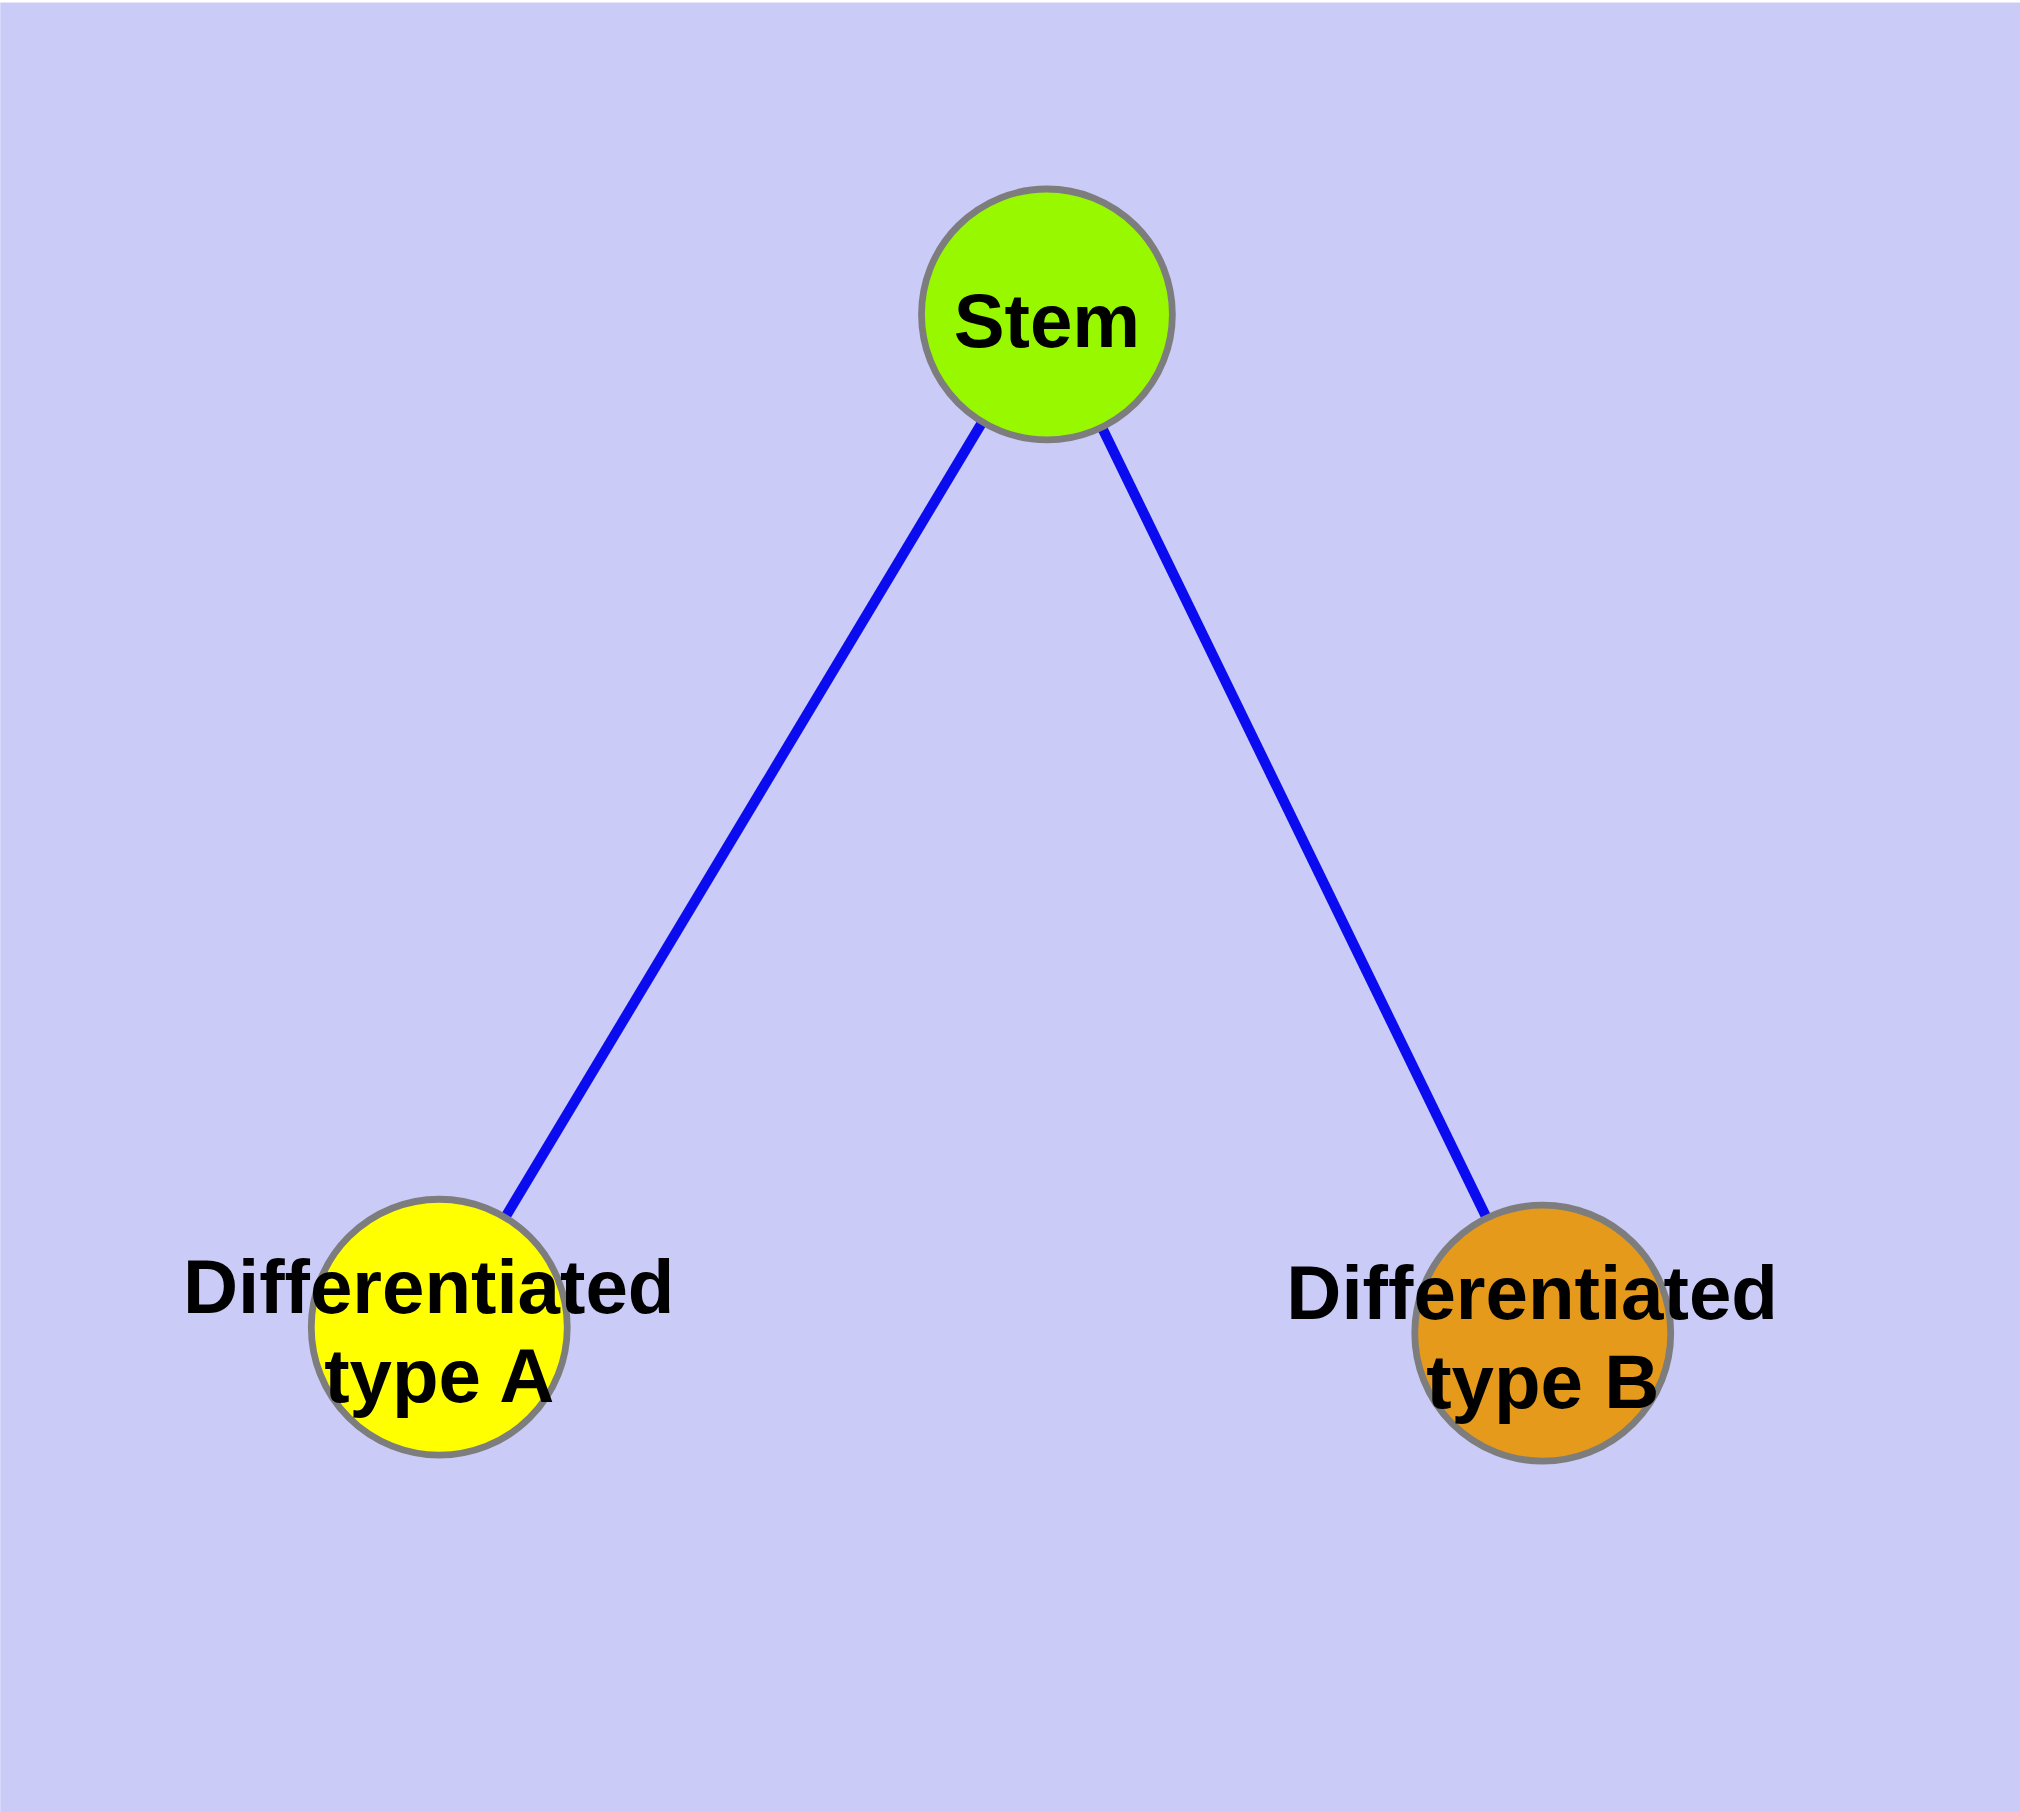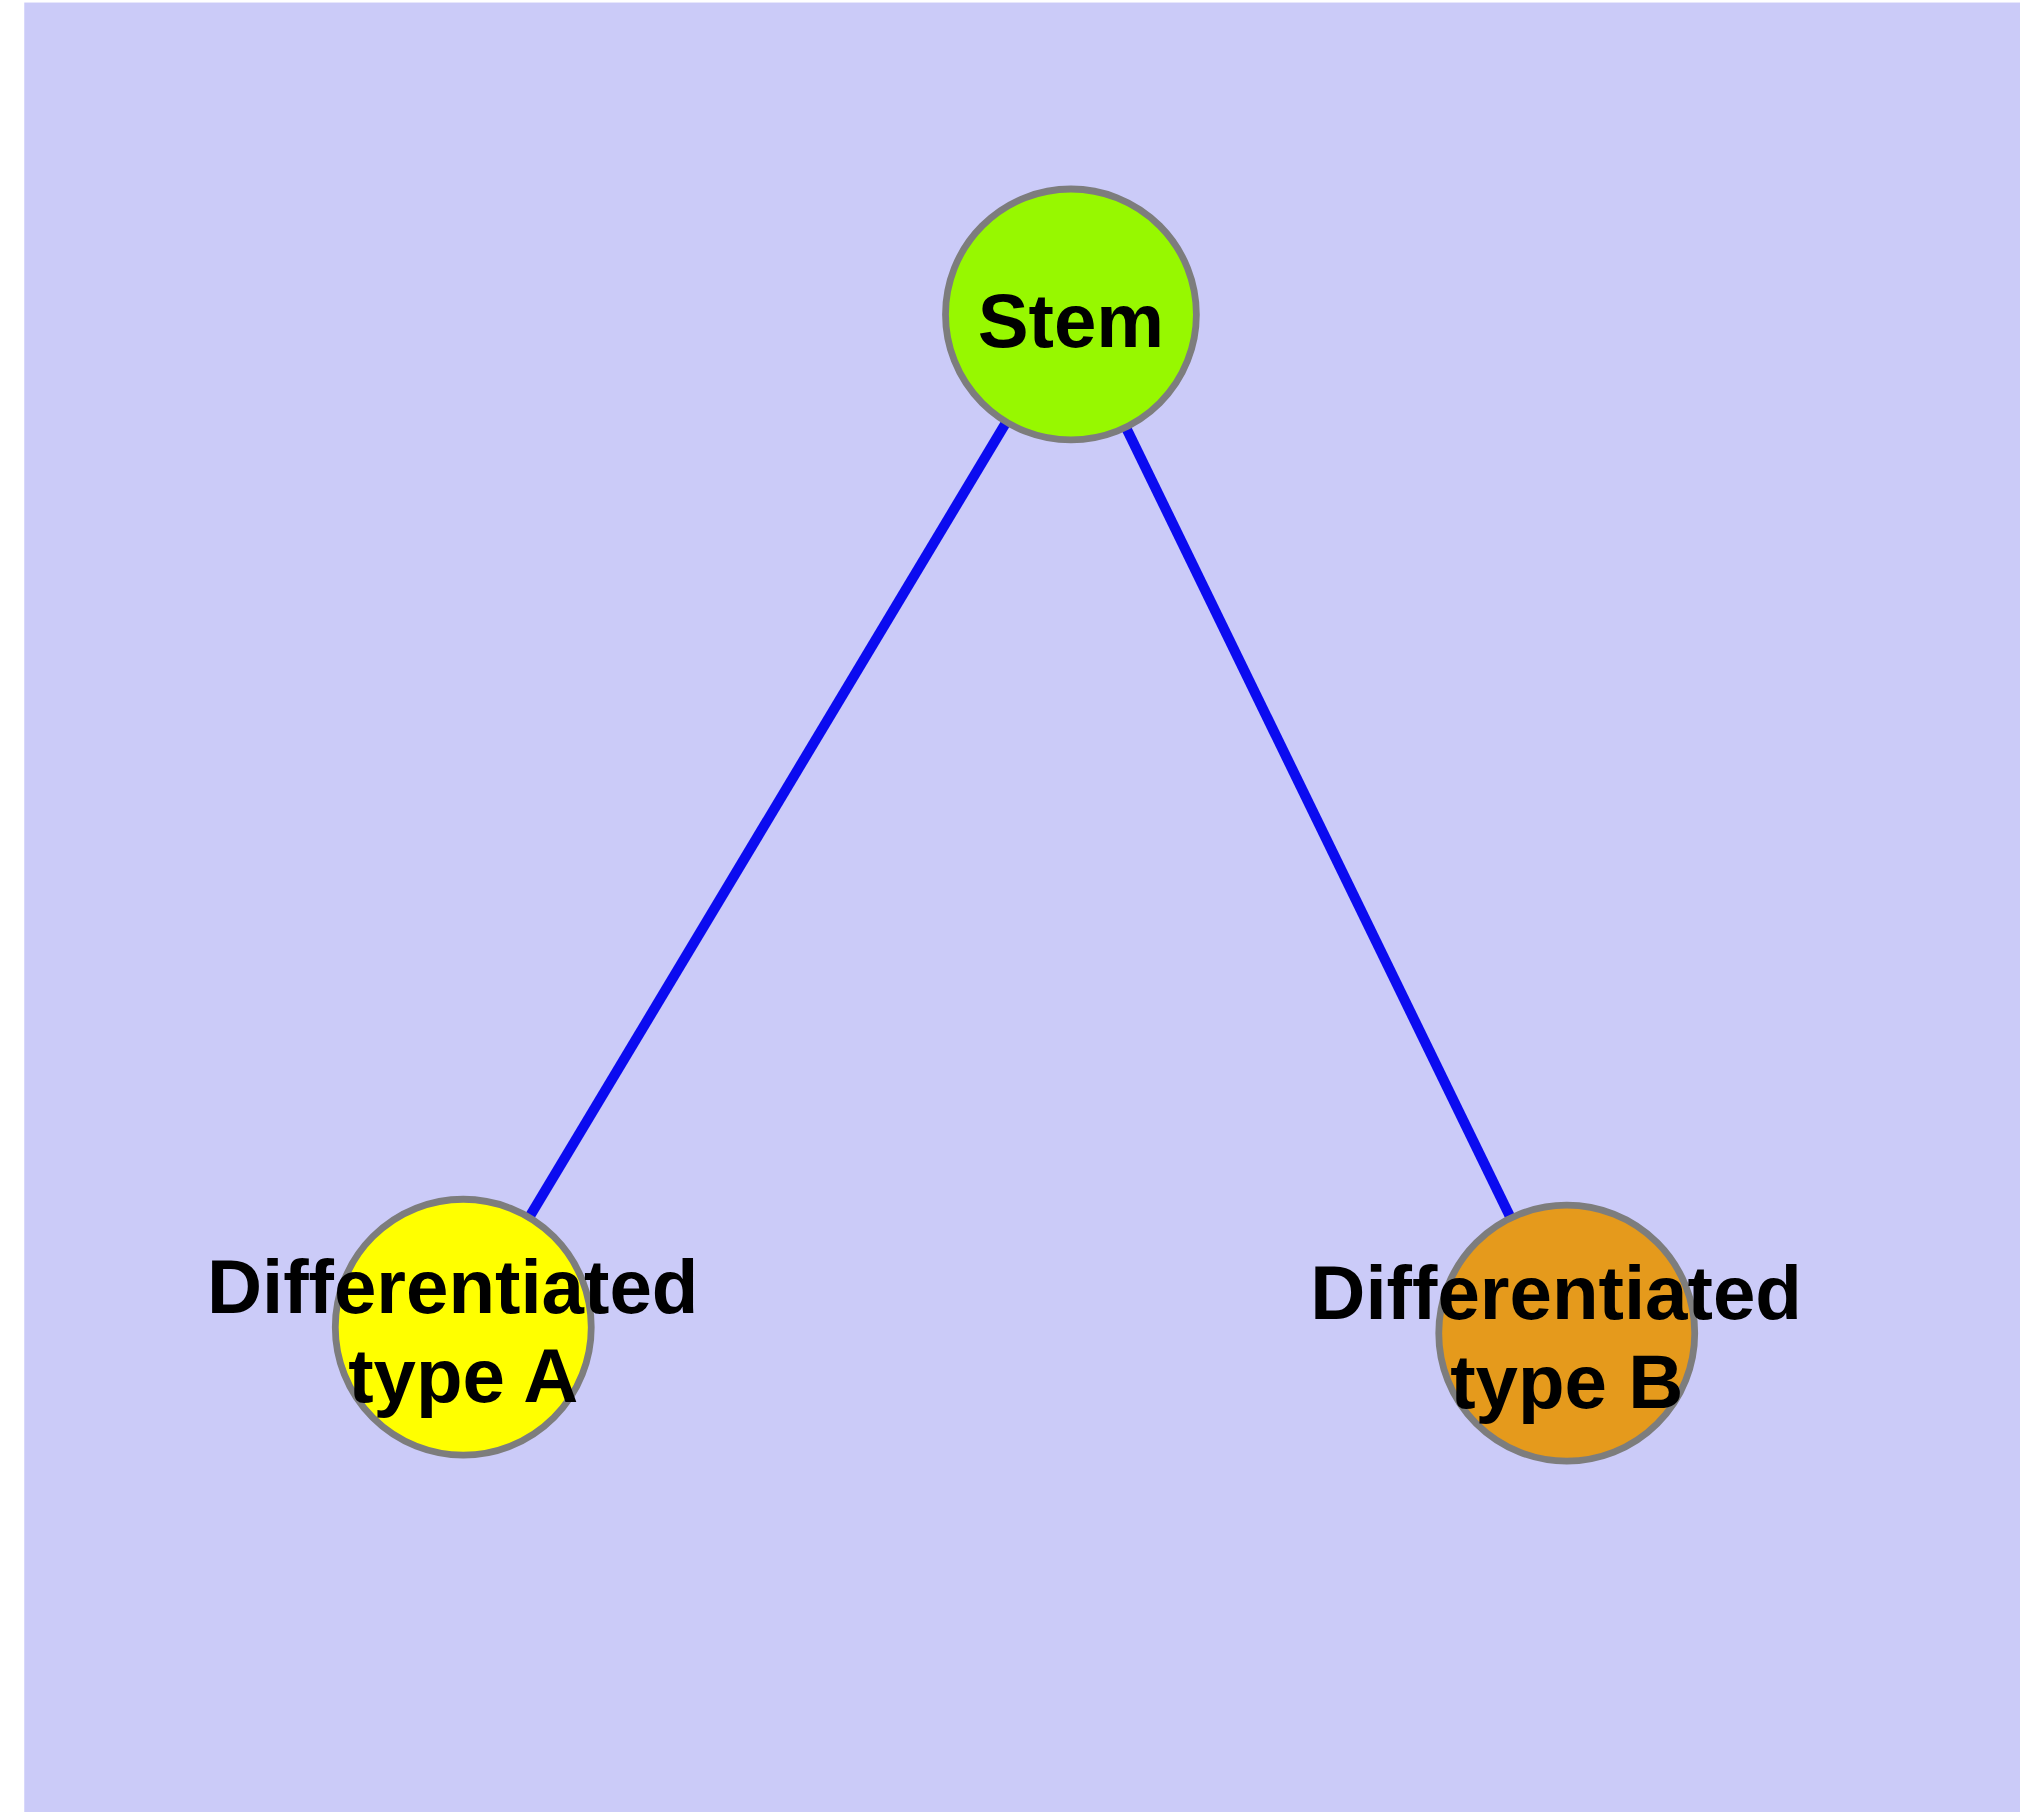--- a/index.html
+++ b/index.html
@@ -9,21 +9,20 @@
     width: 2021px;
     height: 1812px;
     overflow: hidden;
   }
   .stage {
     position: absolute;
     top: 0;
     left: 0;
     width: 1777px;
     height: 1812px;
-    padding-left: 24px;
   }
   svg {
     display: block;
     width: 2021px;
     height: 1812px;
   }
   .edge {
     stroke-width: 12px;
     stroke-linecap: butt;
   }

